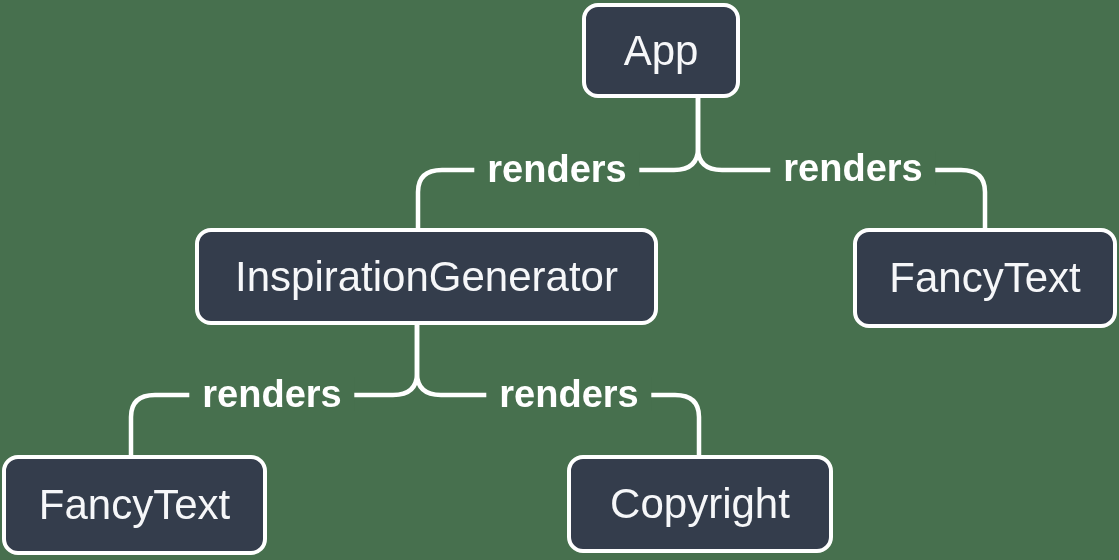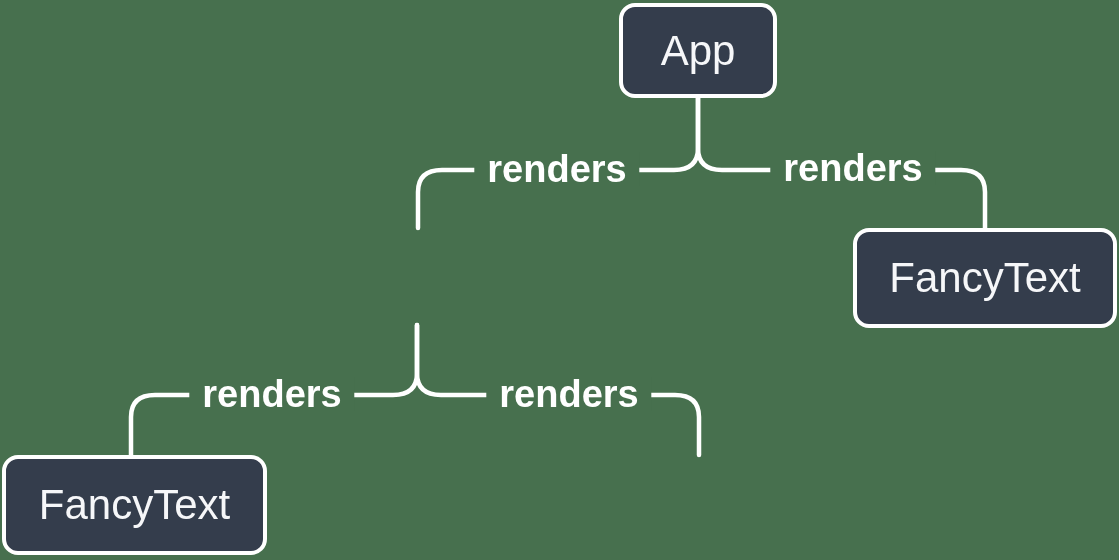--- a/index.html
+++ b/index.html
@@ -35,21 +35,21 @@
     border: 4.5px solid var(--node-border, #FFFFFF);
     border-radius: 16px;
     color: var(--text, #F6F7F9);
     font-size: 42px;
     font-weight: 400;
     display: flex;
     align-items: center;
     justify-content: center;
     white-space: nowrap;
   }
-  .node-app                  { left: 619px; top: 3px;   width: 158px; height: 95px; }
+  .node-app                  { left: 582px; top: 3px;   width: 158px; height: 95px; }
   .node-inspiration-generator{ left: 195px; top: 228px; width: 463px; height: 97px; }
   .node-fancy-text-top       { left: 853px; top: 228px; width: 264px; height: 100px; }
   .node-fancy-text-bottom    { left: 2px;   top: 455px; width: 265px; height: 100px; }
   .node-copyright            { left: 567px; top: 455px; width: 266px; height: 98px; }
   .edge-label {
     position: absolute;
     transform: translate(-50%, -50%);
     background: var(--bg, #47704E);
     color: var(--line, #FFFFFF);
     font-size: 38px;
@@ -70,25 +70,27 @@
 
   <svg id="edges-svg" viewBox="0 0 1119 560" xmlns="http://www.w3.org/2000/svg" aria-hidden="true">
     <path d="M698 98 V148 Q698 170 674 170 H442 Q418 170 418 192 V228"></path>
     <path d="M698 98 V148 Q698 170 722 170 H961 Q985 170 985 192 V228"></path>
     <path d="M417 325 V373 Q417 395 393 395 H155 Q131 395 131 417 V455"></path>
     <path d="M417 325 V373 Q417 395 441 395 H675 Q699 395 699 417 V455"></path>
   </svg>
 
   <div class="node node-app">App</div>
 
+  <div class="node node-inspiration-generator">InspirationGenerator</div>
 
   <div class="node node-fancy-text-top">FancyText</div>
 
   <div class="node node-fancy-text-bottom">FancyText</div>
 
+  <div class="node node-copyright">Copyright</div>
 
   <span class="edge-label edge-label-0">renders</span>
 
   <span class="edge-label edge-label-1">renders</span>
 
   <span class="edge-label edge-label-2">renders</span>
 
   <span class="edge-label edge-label-3">renders</span>
 
 </div>

